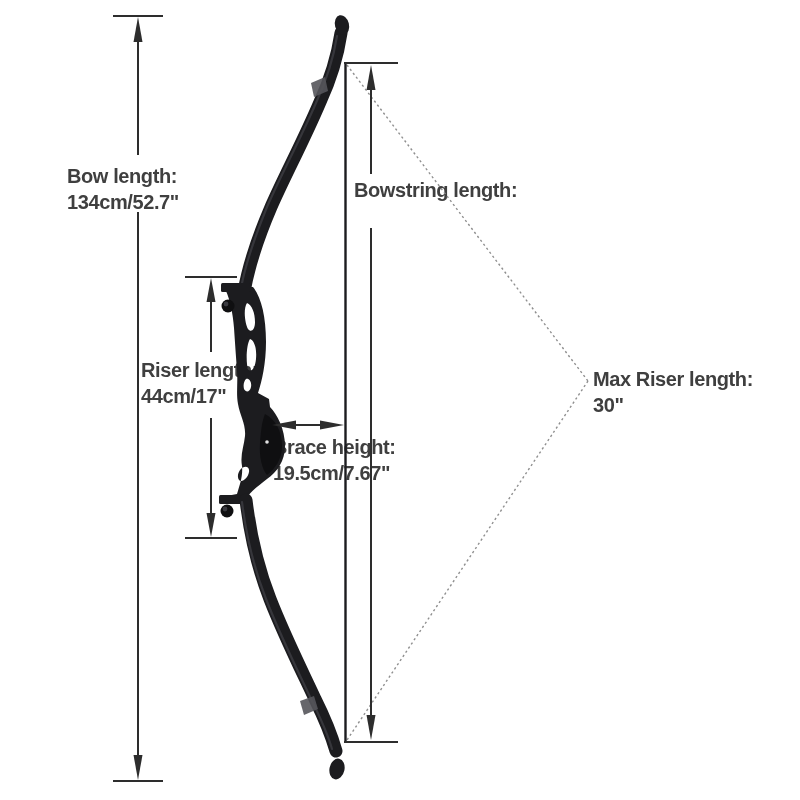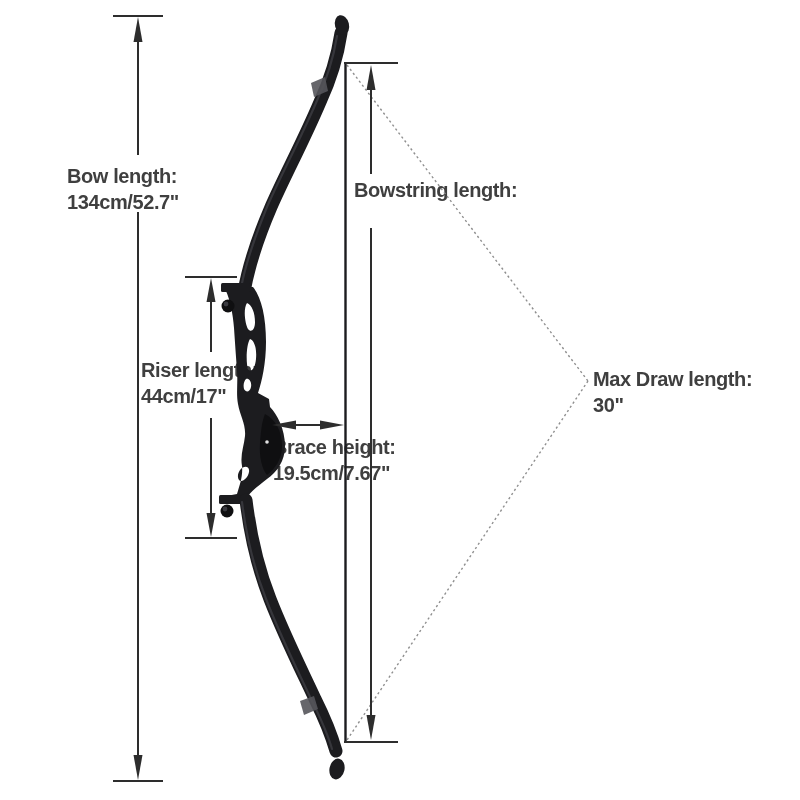--- a/index.html
+++ b/index.html
@@ -49,21 +49,21 @@
   <div class="label" style="left:354px;top:177px">
     <div>Bowstring length:</div>
   </div>
 
   <div class="label" style="left:273px;top:434px">
     <div>Brace height:</div>
     <div>19.5cm/7.67"</div>
   </div>
 
   <div class="label" style="left:593px;top:366px">
-    <div>Max Draw length:</div>
+    <div>Max Riser length:</div>
     <div>30"</div>
   </div>
 
   <svg class="overlay" width="800" height="800" viewBox="0 0 800 800">
 
     <g>
       <path class="dotted" d="M347 65 L588 381"></path>
       <path class="dotted" d="M588 381 L347 740"></path>
     </g>
 

